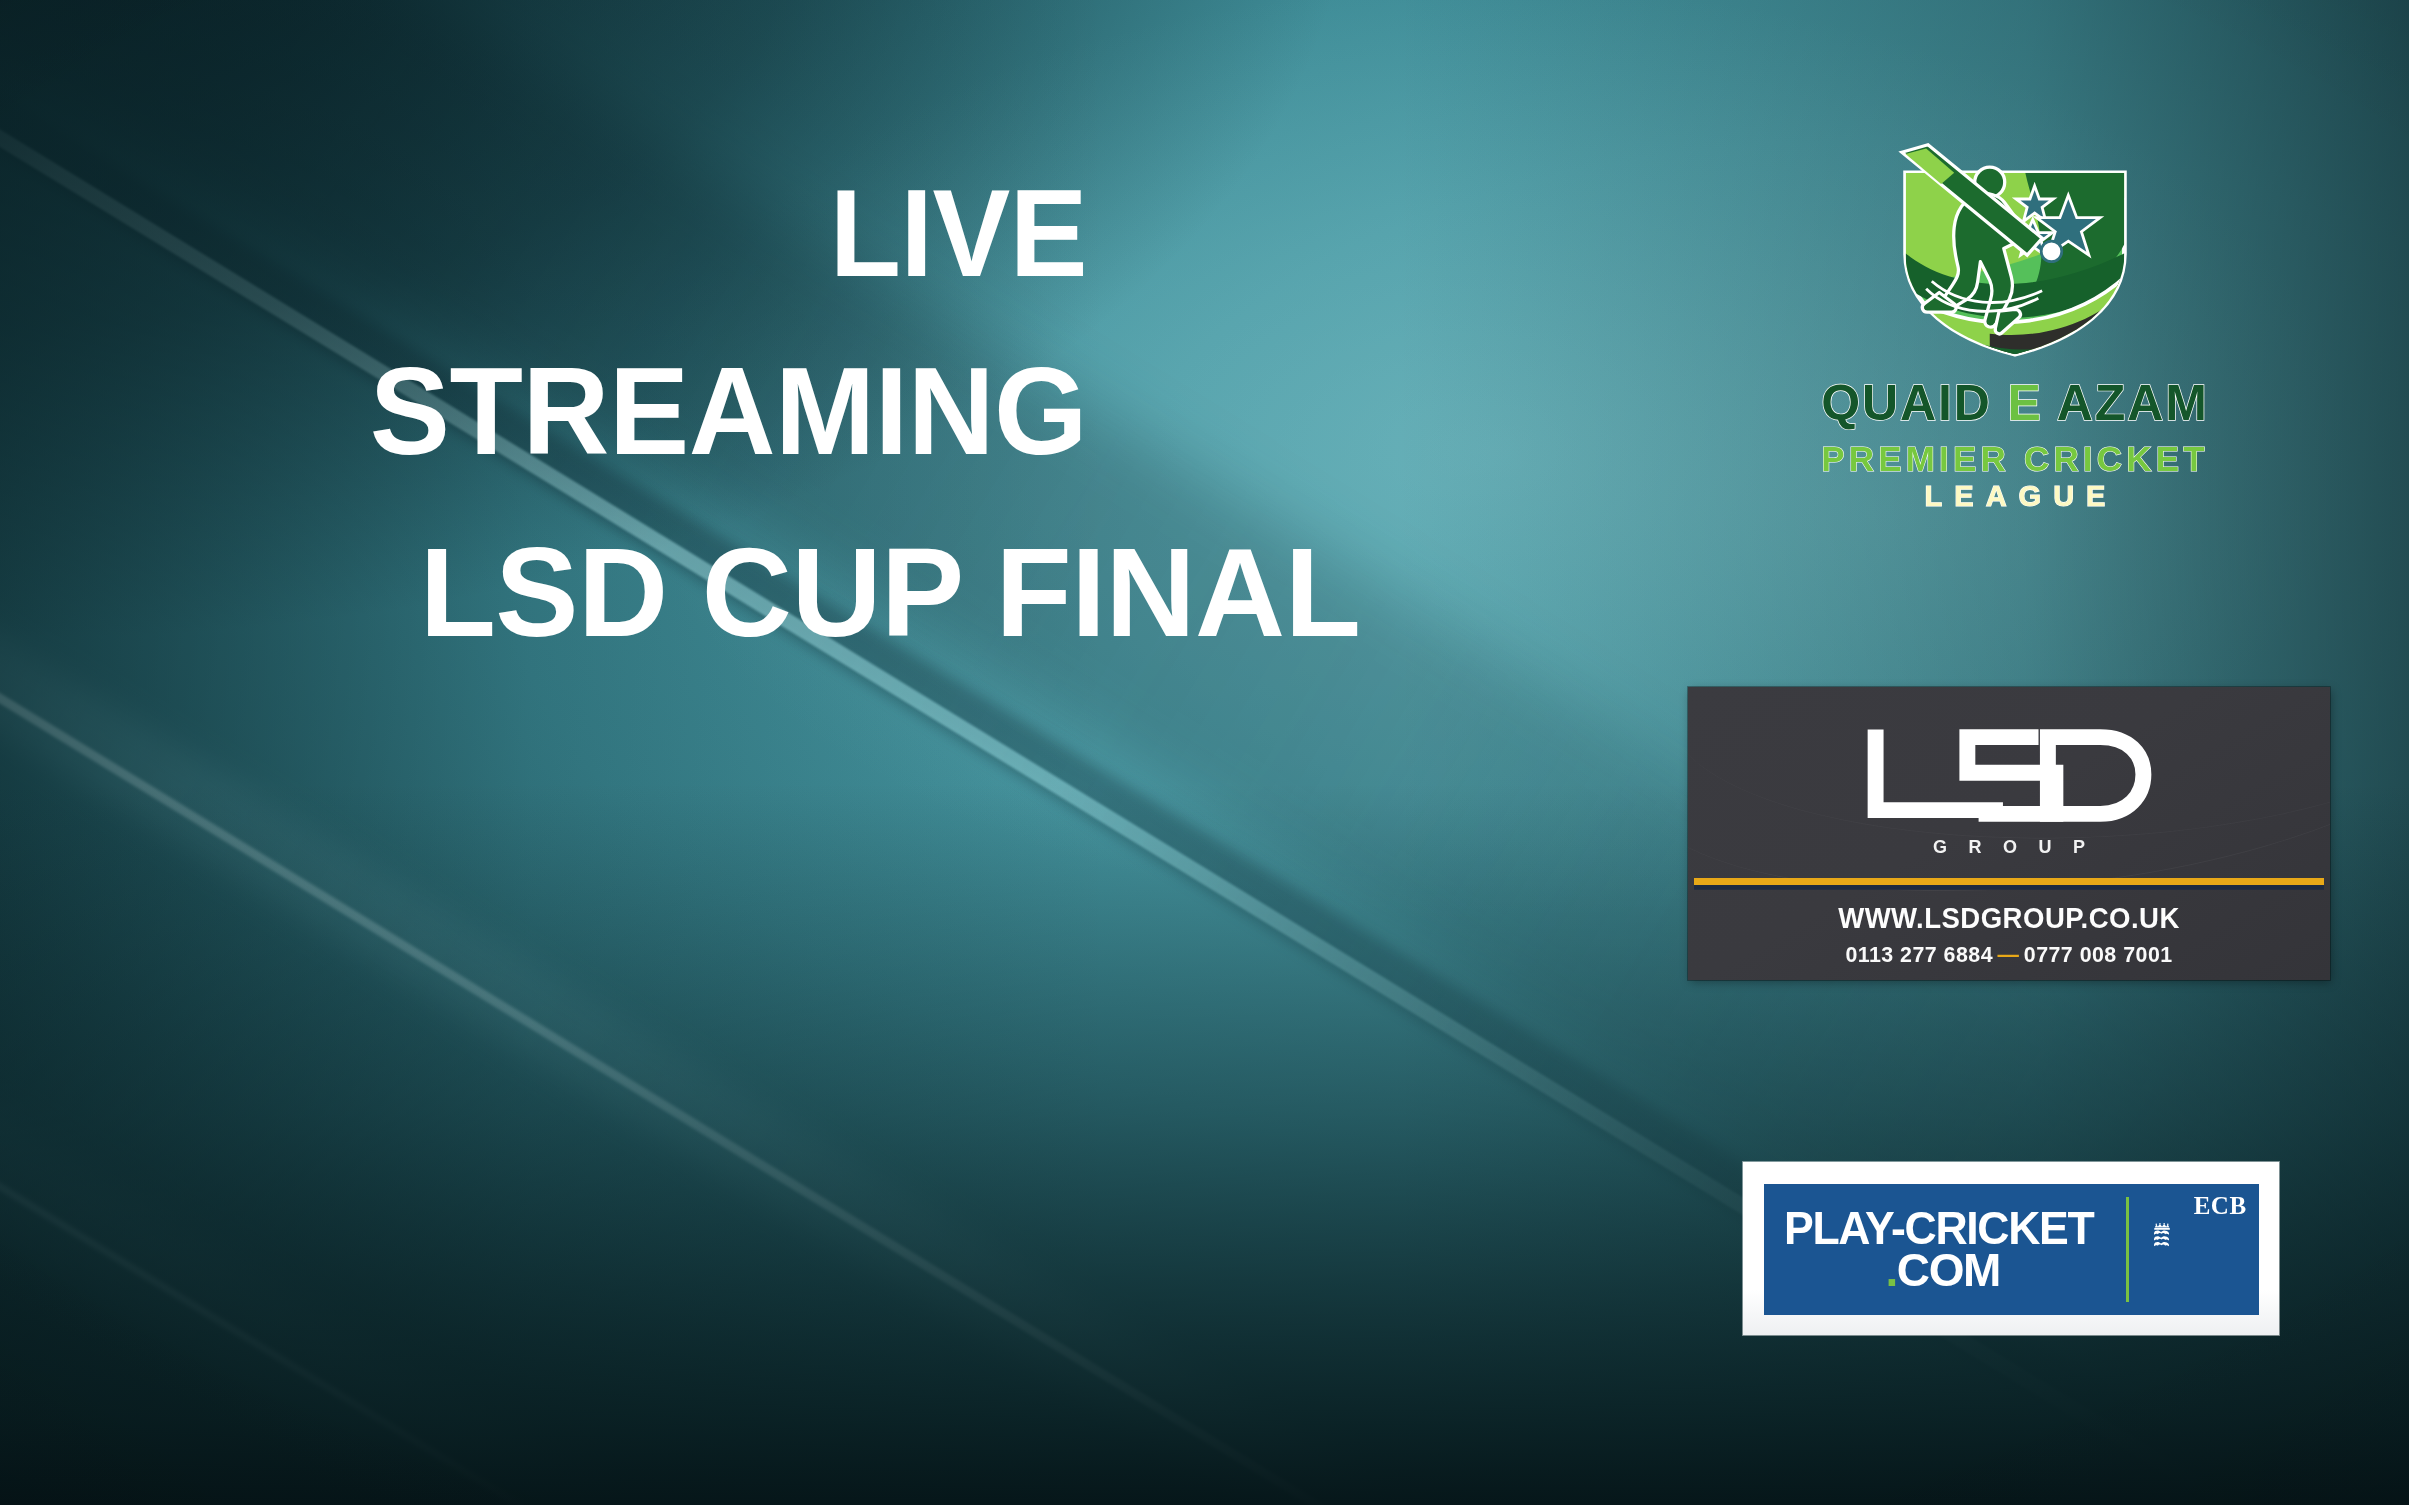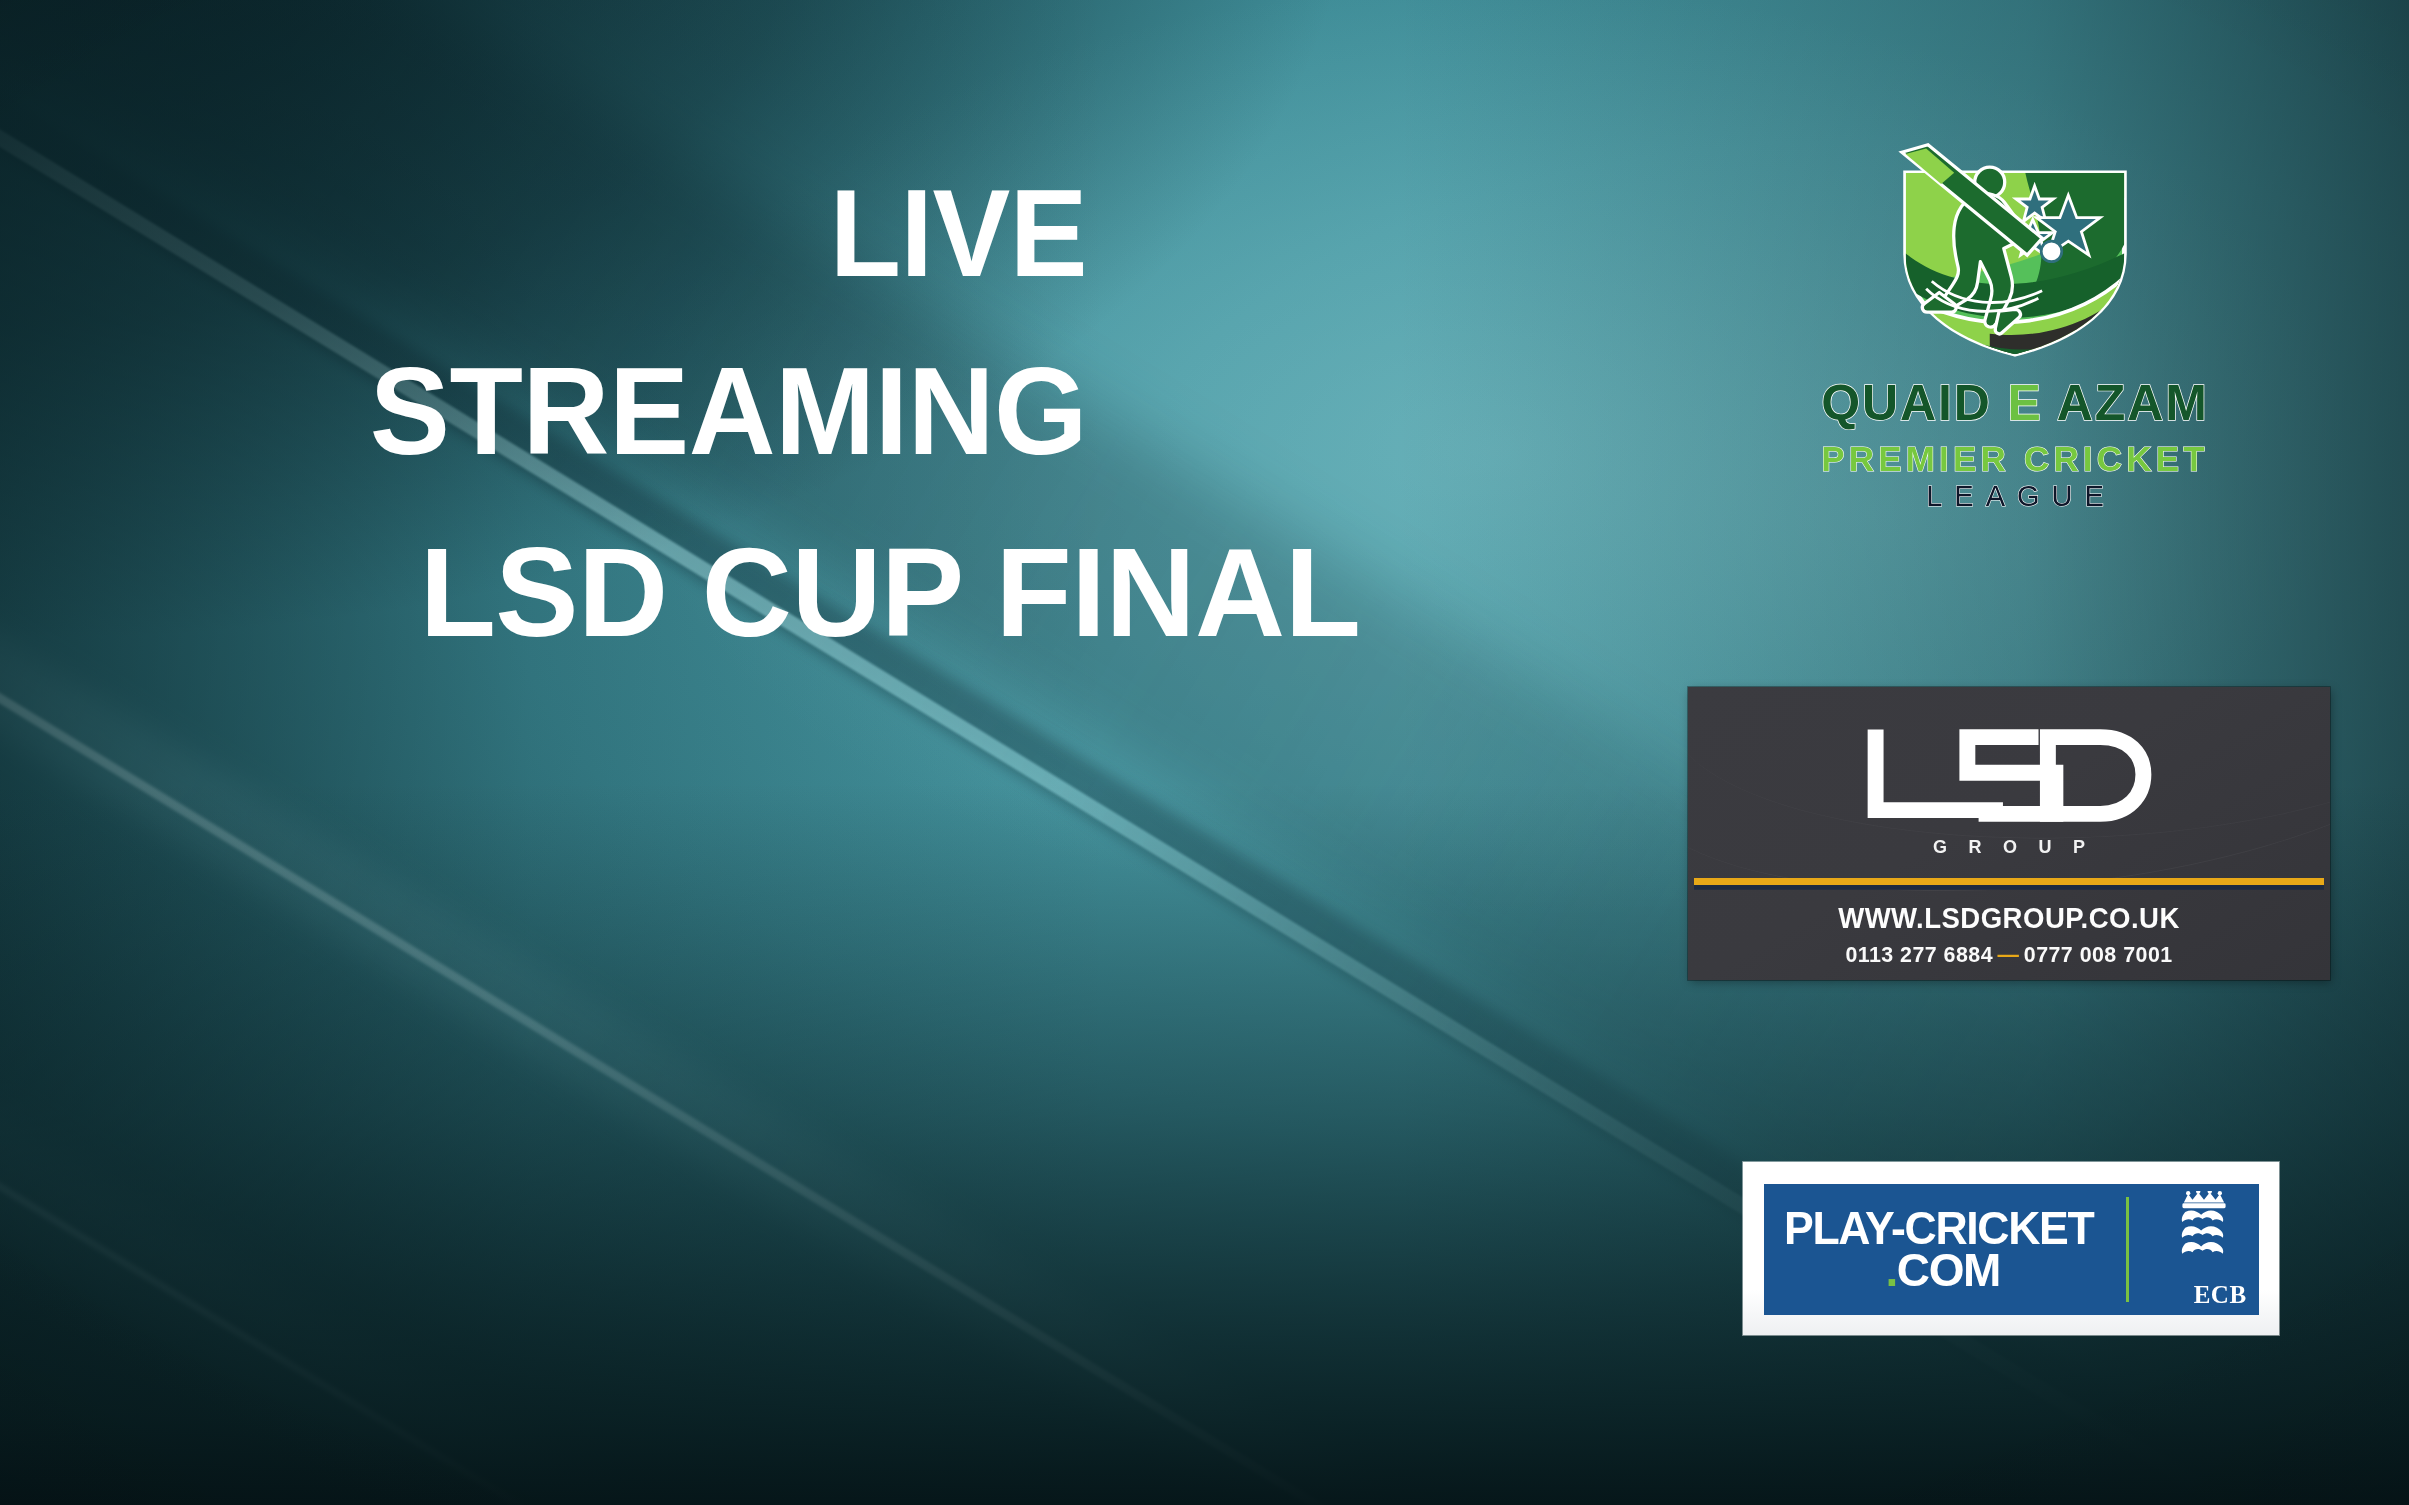--- a/index.html
+++ b/index.html
@@ -147,24 +147,24 @@
     letter-spacing:4.2px;
     line-height:1;
     color:#77c83f;
     -webkit-text-stroke:1.1px #ffffff;
     paint-order:stroke fill;
     white-space:nowrap;
   }
   .qea-line3{
     margin-top:5.6px;
     font-size:29px;
-    font-weight:400;
+    font-weight:700;
     letter-spacing:12px;
     line-height:1;
-    color:#0f172a;
+    color:#fef9c3;
     -webkit-text-stroke:1.1px #ffffff;
     paint-order:stroke fill;
     white-space:nowrap;
     padding-left:12px;
   }
 
   
   .lsd-banner{
     position:absolute;
     left:1688px;top:687px;
@@ -250,21 +250,21 @@
   .pc-l1{font-size:46px;letter-spacing:-1.4px;transform:scaleX(0.97);transform-origin:left center;}
   .pc-l2{font-size:46px;letter-spacing:-1.4px;text-align:center;padding-right:1.9px;}
   .pc-dot{color:#7ac143;}
   .pc-sep{
     position:absolute;left:362px;top:13px;
     width:3.7px;height:105px;background:#7ac143;
   }
   .pc-ecb{
     position:absolute;left:386px;top:7.5px;
     width:97px;height:118px;
-    display:flex;flex-direction:column;align-items:flex-end;justify-content:flex-start;gap:20px;
+    display:flex;flex-direction:row;align-items:flex-start;justify-content:flex-start;gap:20px;
   }
   .pc-ecb svg{width:86px;height:90px;display:block;}
   .pc-ecb-word{
     color:#ffffff;font-size:25px;font-weight:700;letter-spacing:0.5px;
     margin-top:0.9px;
     font-family:"Liberation Serif", serif;
   }
 </style>
 </head>
 <body>

